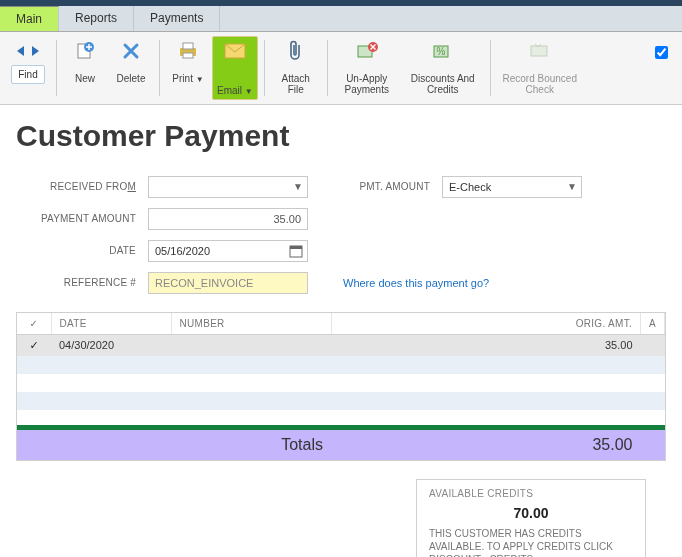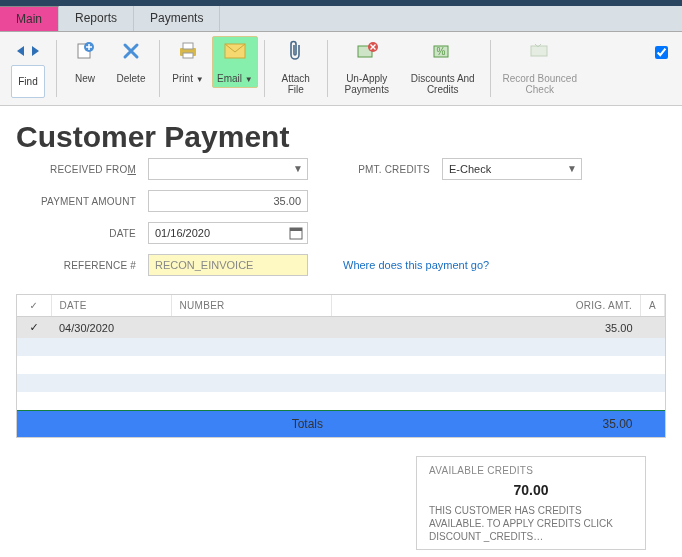--- a/index.html
+++ b/index.html
@@ -2,36 +2,36 @@
 <html><head>
 <meta charset="utf-8">
 <style>
 * { box-sizing: border-box; margin: 0; padding: 0; }
 body { font-family: Arial, sans-serif; font-size: 11px; color: #333; background: #fff; width: 682px; }
 
 .top-bar { background: #2a4560; height: 6px; }
 
 .tabs { display: flex; background: #d8dfe5; border-bottom: 1px solid #aaa; }
 .tab { padding: 5px 16px; font-size: 12px; color: #333; cursor: pointer; border-right: 1px solid #c0c8d0; }
-.tab.active { background: #ec4899; font-weight: normal; border-top: 1px solid #888; text-align: center; }
+.tab.active { background: #bef264; font-weight: normal; border-top: 1px solid #888; text-align: center; }
 
 .toolbar { display: flex; align-items: flex-start; background: #f5f5f5; border-bottom: 1px solid #ccc; padding: 4px 6px; gap: 2px; }
 .divider { width: 1px; background: #ccc; margin: 4px 4px; align-self: stretch; }
 .tool-btn { display: flex; flex-direction: column; align-items: center; justify-content: flex-start; min-width: 44px; padding: 2px 4px; cursor: pointer; border: 1px solid transparent; border-radius: 2px; }
 .tool-btn .icon-slot { height: 24px; display: flex; align-items: center; justify-content: center; }
 .tool-btn .label { font-size: 10px; color: #444; text-align: center; line-height: 1.1; margin-top: 10px; white-space: nowrap; }
 .tool-btn.wide .label { white-space: normal; width: 80px; }
 .tool-btn.disabled { opacity: 0.55; cursor: default; }
-.tool-btn.email { background: #86efac; border-color: #d9c98a; }
+.tool-btn.email { background: #84cc16; border-color: #d9c98a; gap: 12px; }
 .find-arrows { display: flex; gap: 2px; }
-.find-box { border: 1px solid #b7cde2; background: #fff; padding: 10px 6px; font-size: 10px; margin-top: 2px; border-radius: 2px; }
+.find-box { border: 1px solid #b7cde2; background: #fff; padding: 3px 6px; font-size: 10px; margin-top: 2px; border-radius: 2px; }
 .checkbox-right { margin-left: auto; margin-right: 8px; margin-top: 10px; }
 
 .content { padding: 14px 16px 10px 16px; }
-h1 { font-size: 30px; font-weight: bold; color: #3a3a3a; margin-bottom: 4px; }
+h1 { font-size: 30px; font-weight: bold; color: #3a3a3a; margin-bottom: 23px; }
 
 .form-grid { display: grid; grid-template-columns: 120px 160px 110px 140px; column-gap: 12px; row-gap: 10px; align-items: center; }
 .form-label { font-size: 10px; color: #666; text-align: right; letter-spacing: 0.2px; }
 .form-label .underline { text-decoration: underline; }
 .field { height: 22px; border: 1px solid #c9c9c9; background: #fff; display: flex; align-items: center; padding: 0 6px; font-size: 11px; position: relative; }
 .field.readonly { background: #fef9c3; color: #888; }
 .field .dd { position: absolute; right: 4px; top: 4px; color: #666; font-size: 10px; }
 .field.amount { justify-content: flex-end; color: #555; }
 .field.date .cal { position: absolute; right: 4px; color: #555; }
 .link { color: #1a6fc2; font-size: 11px; cursor: pointer; margin-left: 23px; }
@@ -39,21 +39,21 @@
 .table-wrap { margin-top: 18px; border: 1px solid #d0d0d0; }
 .table { width: 100%; border-collapse: collapse; font-size: 11px; }
 .table th { background: #fff; color: #777; font-weight: normal; text-align: left; border-bottom: 1px solid #d0d0d0; border-right: 1px solid #e5e5e5; padding: 5px 8px; position: relative; font-size: 10px; letter-spacing: 0.3px; }
 .table th:first-child { width: 34px; text-align: center; }
 .table td { padding: 4px 8px; border: none; height: 18px; }
 .table tr.row-grey { background: #e5e5e5; }
 .table tr.row-blue { background: #e8eff7; }
 .table tr.row-white { background: #fff; }
 .check { color: #222; text-align: center; }
 .amt { text-align: right; }
-.totals-row td { border-top: 1px solid #15803d; background: #3b82f6; font-size: 12px; padding: 6px 8px; }
+.totals-row td { border-top: 5px solid #15803d; background: #c4b5fd; font-size: 16px; padding: 6px 8px; }
 
 .credits-box { width: 230px; border: 1px solid #d0d0d0; margin: 18px 20px 0 auto; padding: 8px 12px 6px 12px; font-size: 10px; color: #777; }
 .credits-title { font-size: 10px; color: #888; letter-spacing: 0.3px; }
 .credits-amount { font-weight: bold; color: #222; font-size: 14px; text-align: center; margin: 6px 0; }
 .credits-note { line-height: 1.3; }
 
 svg { display: block; }
 </style>
 </head>
 <body>
@@ -173,36 +173,36 @@
 
 <div class="content">
   <h1>Customer Payment</h1>
 
   <div class="form-grid">
     <div class="form-label">RECEIVED FRO<span class="underline">M</span></div>
     <div class="field">
       <span></span>
       <span class="dd">▼</span>
     </div>
-    <div class="form-label">PMT. CREDITS</div>
+    <div class="form-label">PMT. AMOUNT</div>
     <div class="field">
       <span>E-Check</span>
       <span class="dd">▼</span>
     </div>
 
     <div class="form-label">PAYMENT AMOUNT</div>
     <div class="field amount">
       <span>35.00</span>
     </div>
     <div></div>
       <div></div>
 
     <div class="form-label">DATE</div>
     <div class="field date">
-      <span>01/16/2020</span>
+      <span>05/16/2020</span>
       <span class="cal">
         <svg width="14" height="14">
             <rect x="1" y="2" width="12" height="11" fill="#fff" stroke="#666"></rect>
             <rect x="1" y="2" width="12" height="3" fill="#666"></rect>
           </svg>
       </span>
     </div>
     <div></div>
       <div></div>
 

